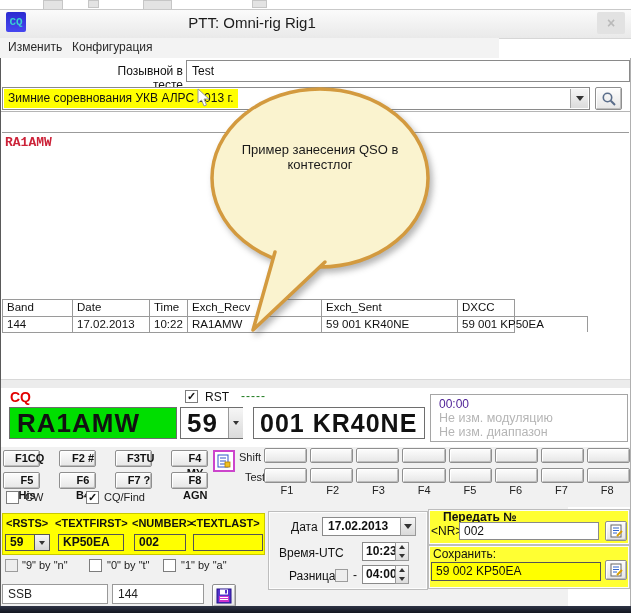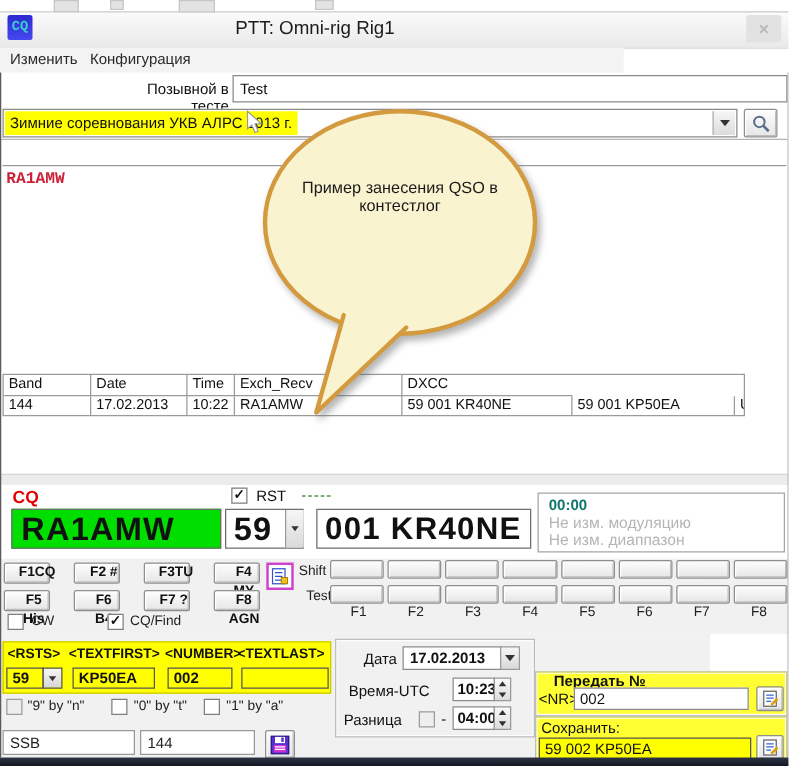--- a/index.html
+++ b/index.html
@@ -47,59 +47,59 @@
     display:flex;align-items:center;justify-content:center;}
   .searchbtn{left:595px;top:87px;width:27px;height:23px;display:flex;align-items:center;justify-content:center;}
 
   
   .logpanel{left:1px;top:111px;width:629px;height:268px;background:#fff;border-top:1px solid #b5b5b5;}
   .hline{left:2px;top:132px;width:627px;height:1px;background:#9b9b9b;box-shadow:0 1px 0 #fff;}
   .operator{left:5px;top:135px;font-family:"Liberation Mono",monospace;font-weight:bold;
     font-size:13px;color:#cc2238;}
 
   
-  .logtable{left:2px;top:299px;width:594px;border:1px solid #9a9a9a;box-sizing:border-box;background:#fff;}
+  .logtable{left:2px;top:299px;width:513px;border:1px solid #9a9a9a;box-sizing:border-box;background:#fff;}
   .trow{display:grid;grid-template-columns:70px 77px 38px 134px 136px 130px auto;}
   .trow>div{border-right:1px solid #9a9a9a;padding:1px 0 1px 4px;font-size:11.5px;
     white-space:nowrap;overflow:hidden;}
   .trow>div:last-child{border-right:none;}
   .thead>div{border-bottom:1px solid #9a9a9a;height:14px;}
   .tdata>div{height:13px;}
 
   .graystrip{left:0;top:379px;width:631px;height:9px;background:#ececec;border-top:1px solid #d8d8d8;}
 
   
   .entry{left:0;top:388px;width:631px;height:59px;background:#fff;}
   .cqlbl{left:10px;top:1px;color:#e20000;font-size:14px;font-weight:bold;}
   .bigfield{position:absolute;top:19px;height:32px;border:1px solid #6e6e6e;box-sizing:border-box;
     font-size:26px;font-weight:bold;line-height:30px;letter-spacing:1px;white-space:nowrap;overflow:hidden;}
   .infobox{left:430px;top:6px;width:198px;height:48px;background:#fff;border:1px solid #a5a5a5;
     box-sizing:border-box;padding:2px 0 0 8px;}
-  .infobox .t{font-size:12px;font-weight:bold;color:#0f766e;}
+  .infobox .t{font-size:12px;font-weight:normal;color:#4c1d95;}
   .infobox .g{font-size:12.5px;color:#b5b5b5;font-weight:normal;}
 
   
   .fkeys{left:0;top:447px;width:631px;height:60px;background:#f1f1f1;}
   .fbtn{position:absolute;width:37px;height:17px;font-size:11px;line-height:15px;padding-left:11px;}
   .srow{position:absolute;left:264px;width:366px;height:15px;display:flex;gap:3px;}
   .srow>div{flex:1;}
   .flabels{position:absolute;left:264px;top:37px;width:366px;display:flex;}
   .flabels>div{flex:1;text-align:center;font-size:11px;color:#222;}
   .keylbl{position:absolute;font-size:11px;color:#222;}
 
   
   .bottom{left:0;top:507px;width:568px;height:99px;background:#f1f1f1;}
   .ypanel{position:absolute;left:2px;top:6px;width:263px;height:42px;background:#ffff00;border:1px solid #c9c900;box-sizing:border-box;}
   .yhdr{position:absolute;top:3px;font-size:11px;font-weight:bold;color:#111;}
   .yfield{position:absolute;top:20px;height:17px;background:#ffff00;border:1px solid #555;
     box-sizing:border-box;font-size:12px;font-weight:bold;line-height:15px;padding-left:4px;}
   .sublbl{position:absolute;top:52px;font-size:11px;color:#222;}
   .midpanel{position:absolute;left:268px;top:4px;width:160px;height:79px;background:#f1f1f1;}
   .midpanel .l{position:absolute;font-size:12px;color:#111;}
-  .ygrp{position:absolute;left:428px;width:202px;background:#ffff66;background:#ffff4d;margin-top:28px;}
+  .ygrp{position:absolute;left:428px;width:202px;background:#ffff66;background:#ffff4d;}
   .ygrp .glbl{position:absolute;font-size:12px;color:#111;}
   .miconbtn{position:absolute;width:22px;height:20px;display:flex;align-items:center;justify-content:center;}
   .modefield{position:absolute;top:77px;height:20px;background:#fff;border:1px solid #999;
     box-sizing:border-box;font-size:12px;line-height:18px;padding-left:5px;color:#222;}
   .darkstrip{left:0;top:606px;width:631px;height:7px;background:linear-gradient(#2e3445,#12151f);}
   .borderL{left:0;top:58px;width:1px;height:548px;background:#5a5a5a;}
   .borderR{left:630px;top:58px;width:1px;height:548px;background:#b0b0b0;}
 
   
   .balloon-text{left:228px;top:142px;width:184px;text-align:center;font-size:13px;color:#1a1a1a;z-index:6;}
@@ -147,20 +147,21 @@
   <div class="abs logpanel"></div>
   <div class="abs hline"></div>
   <div class="abs operator">RA1AMW</div>
 
   <div class="abs logtable">
     <div class="trow thead">
       <div>Band</div>
       <div>Date</div>
       <div>Time</div>
       <div>Exch_Recv</div>
+      <div>Exch_Sent</div>
       <div>DXCC</div>
     </div>
     <div class="trow tdata">
       <div>144</div>
       <div>17.02.2013</div>
       <div>10:22</div>
       <div>RA1AMW</div>
       <div>59 001 KR40NE</div>
       <div>59 001 KP50EA</div>
       <div>UA1</div>
@@ -277,21 +278,21 @@
       <div class="sunken abs" style="left:53px;top:5px;width:79px;height:19px;font-size:12px;font-weight:bold;line-height:17px;padding-left:5px;">17.02.2013</div>
       <div class="abs" style="left:131px;top:5px;width:16px;height:19px;background:linear-gradient(#f6f6f6,#d9d9d9);border:1px solid #999;box-sizing:border-box;display:flex;align-items:center;justify-content:center;">
         <div class="ddarrow"></div>
       </div>
       <div class="l" style="left:10px;top:34px;">Время-UTC</div>
       <div class="sunken abs" style="left:93px;top:30px;width:34px;height:19px;font-size:12px;font-weight:bold;line-height:17px;padding-left:3px;">10:23</div>
       <div class="spin abs" style="left:126px;top:30px;height:19px;">
           <div class="tri-u"></div>
           <div class="tri-d"></div>
         </div>
-      <div class="l" style="left:6px;top:57px;">Разница</div>
+      <div class="l" style="left:20px;top:57px;">Разница</div>
       <div class="cb dis abs" style="left:66px;top:57px;"></div>
       <div class="l" style="left:84px;top:56px;">-</div>
       <div class="sunken abs" style="left:93px;top:53px;width:34px;height:19px;font-size:12px;font-weight:bold;line-height:17px;padding-left:3px;">04:00</div>
       <div class="spin abs" style="left:126px;top:53px;height:19px;">
           <div class="tri-u"></div>
           <div class="tri-d"></div>
         </div>
     </div>
 
     <div class="ygrp grp" style="top:2px;height:36px;background:#ffff33;">

